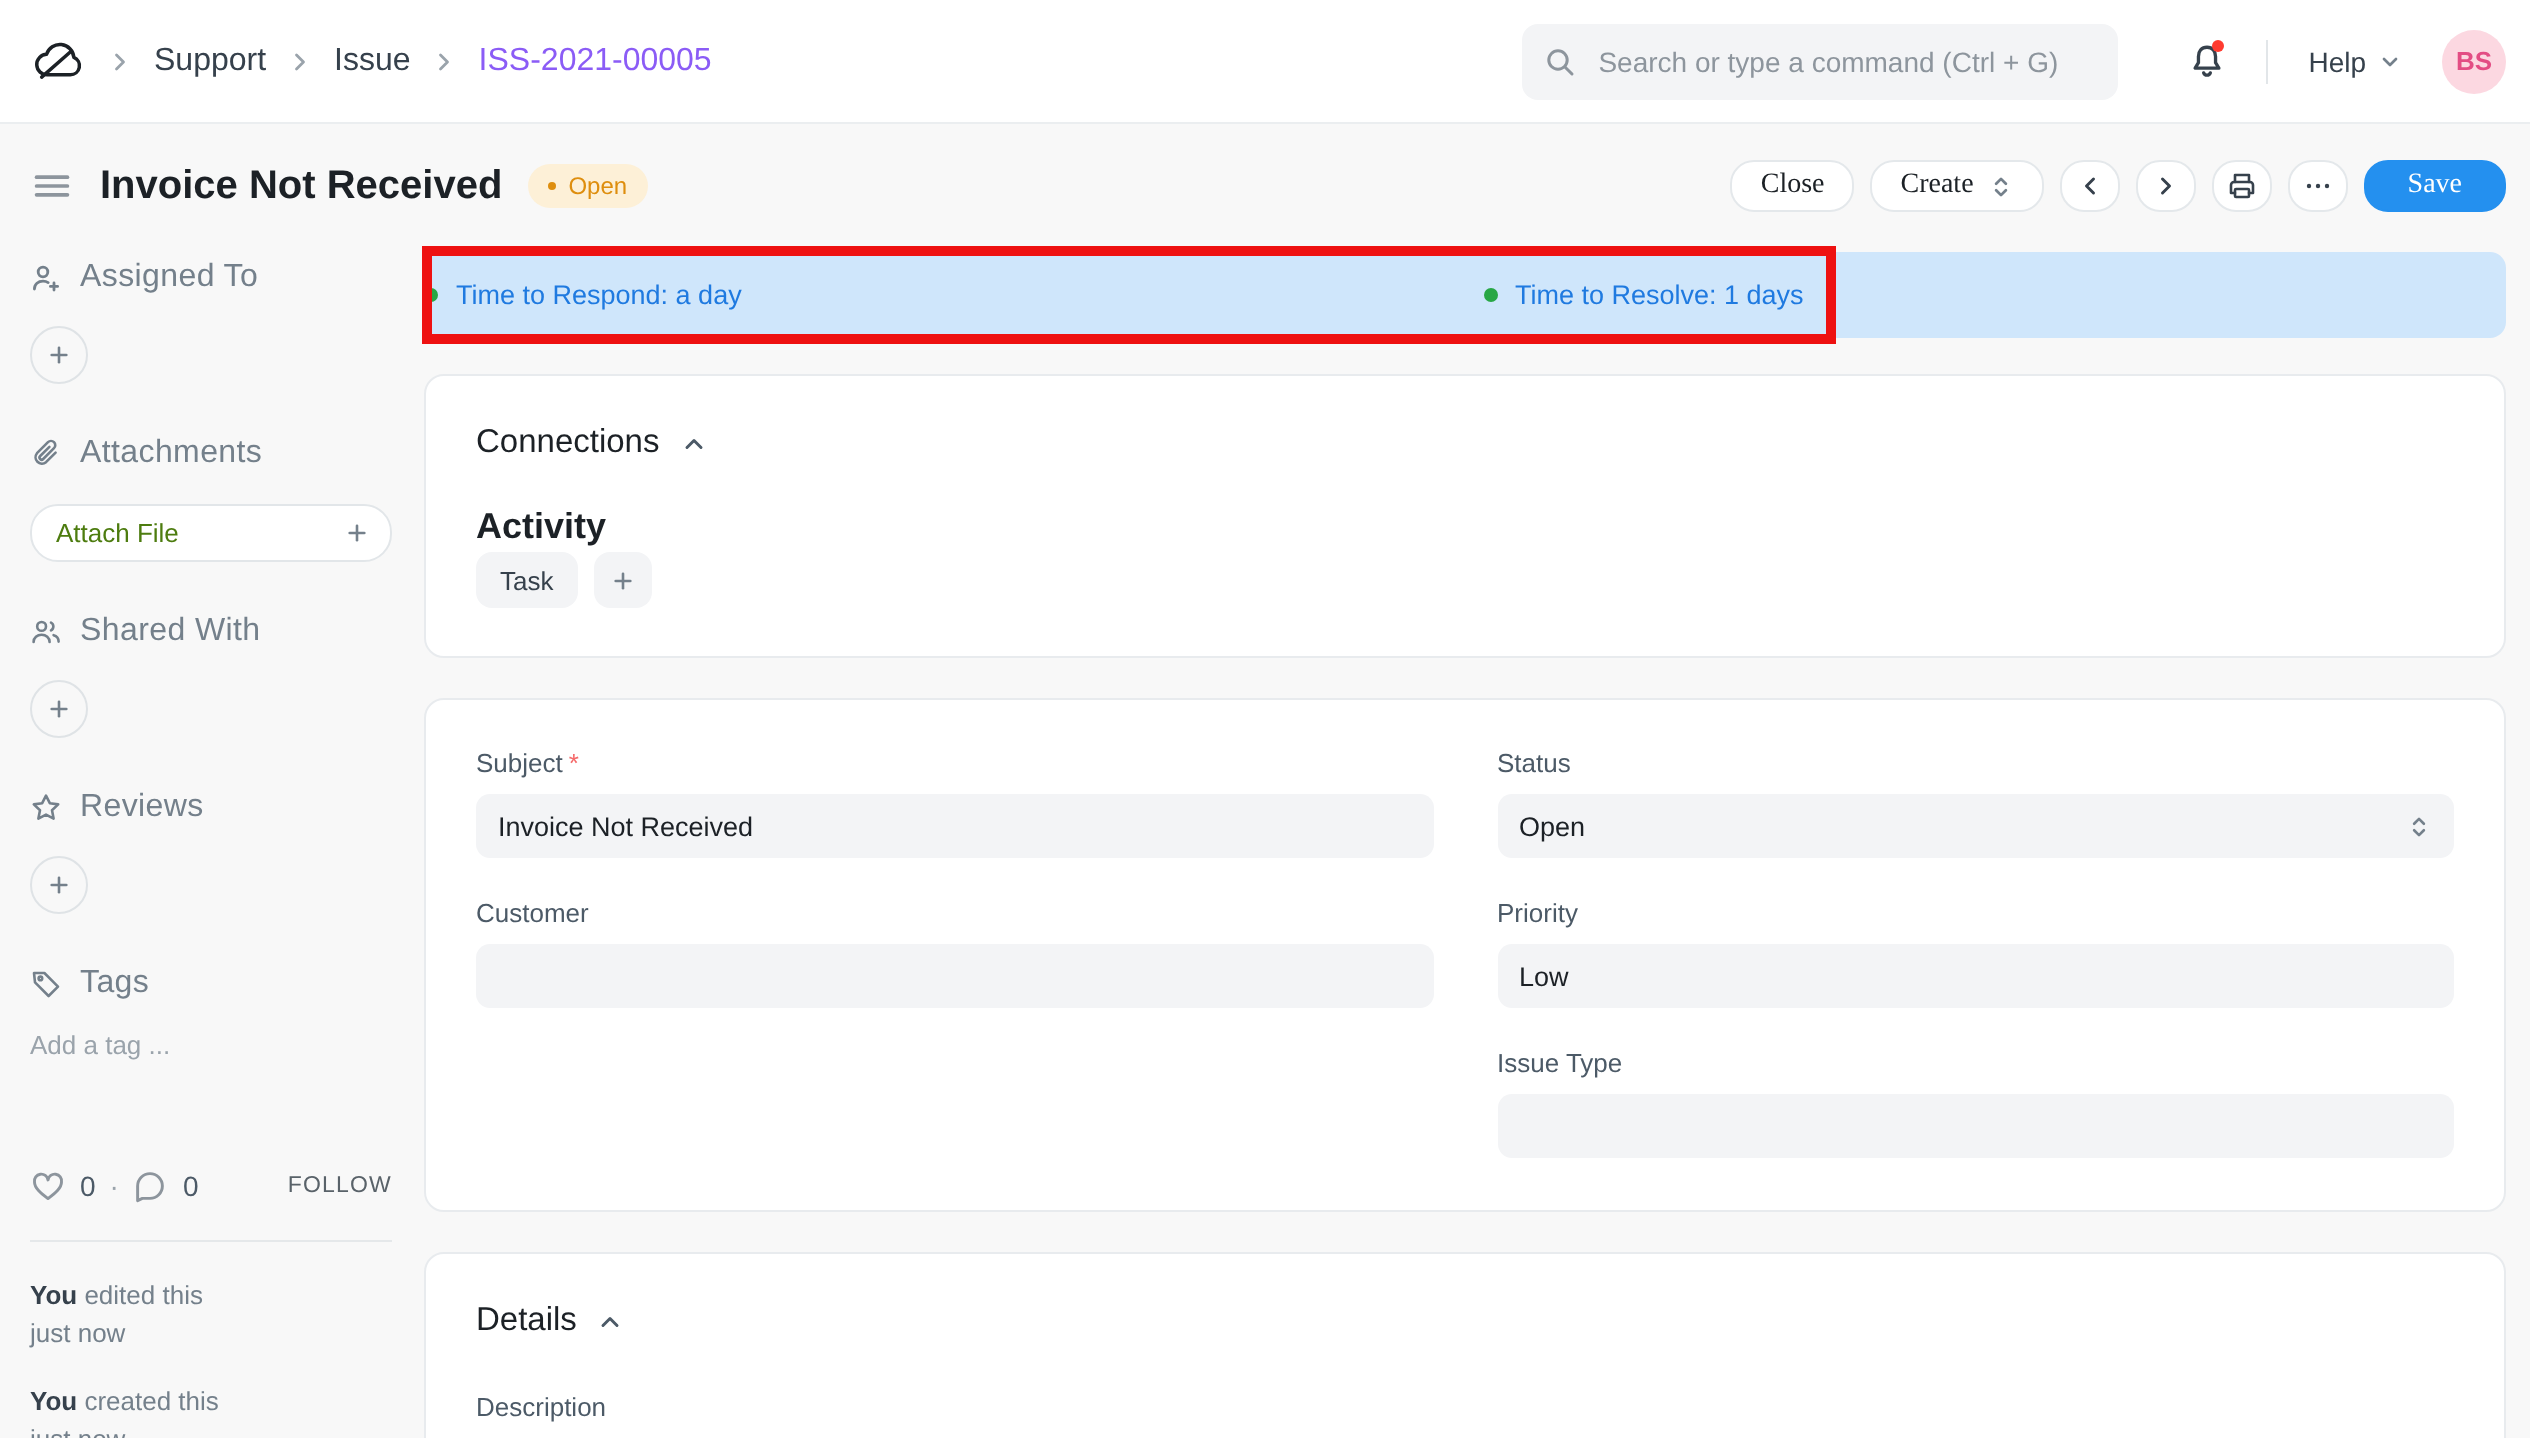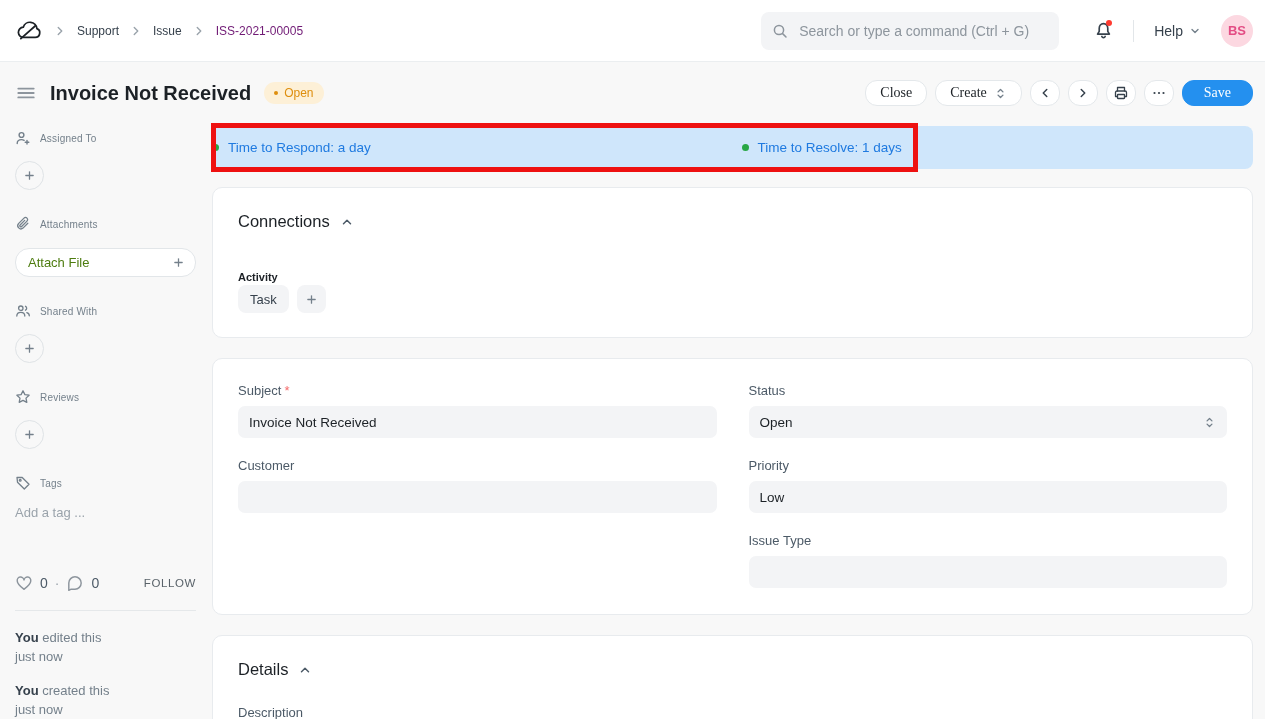--- a/index.html
+++ b/index.html
@@ -2,23 +2,23 @@
 <html><head>
 <meta charset="utf-8">
 <style>
   * { box-sizing: border-box; }
   html,body { margin:0; padding:0; }
   body { font-family:"Liberation Sans", sans-serif; background:#f8f8f8; }
   .page { position:relative; width:1265px; height:719px; overflow:hidden; background:#f8f8f8; color:#1c2126; }
 
   
   .topbar { height:62px; background:#fff; border-bottom:1px solid #ebeef0; display:flex; align-items:center; justify-content:space-between; padding:0 12px 0 15px; }
-  .breadcrumb { display:flex; align-items:center; gap:10px; font-size:12px; color:#36414c; }
+  .breadcrumb { display:flex; align-items:center; gap:10px; font-size:16px; color:#36414c; }
   .breadcrumb .crumb { cursor:pointer; }
-  .breadcrumb .crumb.muted { color:#701a75; }
+  .breadcrumb .crumb.muted { color:#8b5cf6; }
   .crumb-chev { display:flex; color:#9aa3ab; }
   .logo { display:flex; align-items:center; cursor:pointer; }
   .topbar-right { display:flex; align-items:center; gap:14px; }
   .searchbar { width:298px; height:38px; background:#f3f4f6; border-radius:8px; display:flex; align-items:center; gap:9px; padding:0 11px; margin-right:14px; color:#8d959d; }
   .searchbar input { flex:1; border:none; background:transparent; outline:none; font-family:inherit; font-size:14px; color:#5f6b76; }
   .searchbar input::placeholder { color:#8d959d; }
   .iconbtn { position:relative; width:32px; height:32px; display:flex; align-items:center; justify-content:center; background:none; border:none; cursor:pointer; color:#36414c; }
   .bell-dot { position:absolute; top:5px; right:7px; width:6px; height:6px; border-radius:50%; background:#ff3b30; }
   .v-divider { width:1px; height:22px; background:#e2e6e9; }
   .help { display:flex; align-items:center; gap:6px; font-size:14px; color:#36414c; background:none; border:none; cursor:pointer; font-family:inherit; }
@@ -33,21 +33,21 @@
   .status-badge .dot { width:4px; height:4px; border-radius:50%; background:#de8e0e; }
   .title-actions { display:flex; align-items:center; gap:8px; }
   .btn { height:26px; background:#fff; border:1px solid #e4e8eb; border-radius:12px; font-family:Liberation Serif, serif; font-size:14px; color:#1c2126; padding:0 14px; display:flex; align-items:center; gap:7px; cursor:pointer; }
   .btn.icon-only { width:30px; padding:0; justify-content:center; color:#36414c; }
   .btn.primary { background:#2490ef; border-color:#2490ef; color:#fff; padding:0 21px; }
 
   
   .content { display:flex; align-items:flex-start; margin-top:12px; }
   .sidebar { width:212px; flex:none; padding:4px 16px 0 15px; }
   .sb-sec { margin-bottom:26px; }
-  .sb-head { display:flex; align-items:center; gap:9px; font-size:10px; color:#74808b; letter-spacing:0.2px; }
+  .sb-head { display:flex; align-items:center; gap:9px; font-size:16px; color:#74808b; letter-spacing:0.2px; }
   .sb-head svg { flex:none; }
   .plus-circle { margin-top:15px; width:29px; height:29px; border-radius:50%; border:1px solid #dfe3e6; background:transparent; display:flex; align-items:center; justify-content:center; color:#74808b; cursor:pointer; }
   .attach-btn { margin-top:16px; width:100%; height:29px; background:#fff; border:1px solid #e2e6e9; border-radius:14px; display:flex; align-items:center; justify-content:space-between; padding:0 10px 0 12px; font-family:inherit; font-size:13px; color:#4d7c0f; cursor:pointer; }
   .attach-btn .plus { color:#74808b; display:flex; }
   .add-tag { margin-top:14px; font-size:13px; color:#9aa3ab; cursor:pointer; }
   .likes-row { margin-top:54px; display:flex; align-items:center; gap:7px; font-size:14px; color:#4c5a67; }
   .likes-row .cnt { color:#4c5a67; }
   .likes-row .sep { color:#9aa3ab; }
   .like-btn, .comment-ind { display:flex; align-items:center; background:none; border:none; padding:0; color:#8d959d; cursor:pointer; }
   .follow { margin-left:auto; background:none; border:none; font-family:inherit; font-size:11.5px; letter-spacing:0.6px; color:#596269; cursor:pointer; padding:0; }
@@ -63,21 +63,21 @@
   .banner-item { flex:1; display:flex; align-items:center; gap:9px; }
   .banner-item.first { }
   .banner-item.second { padding-left:18px; }
   .sla-dot { width:7px; height:7px; border-radius:50%; background:#28a745; flex:none; }
   .red-annotation { position:absolute; left:-1px; top:-3px; width:707px; height:49px; border:5px solid #ee1111; pointer-events:none; }
 
   
   .card { background:#fff; border:1px solid #e8ebee; border-radius:10px; padding:24px 25px; margin-bottom:20px; }
   .sec-title { display:inline-flex; align-items:center; gap:10px; font-size:16.5px; font-weight:normal; color:#1c2126; cursor:pointer; }
   .sec-title svg { color:#4c5a67; }
-  .conn-sub { margin-top:40px; font-size:11px; font-weight:bold; color:#1c2126; }
+  .conn-sub { margin-top:22px; font-size:18px; font-weight:bold; color:#1c2126; }
   .pill-row { margin-top:2px; display:flex; gap:8px; }
   .pill { height:28px; padding:0 12px; background:#f3f4f6; border:none; border-radius:8px; font-family:inherit; font-size:13px; color:#36414c; display:flex; align-items:center; justify-content:center; cursor:pointer; }
   .pill.icon { width:29px; padding:0; color:#74808b; }
 
   .form-grid { display:grid; grid-template-columns:1fr 1fr; column-gap:32px; }
   .field { margin-bottom:20px; }
   .field:last-child { margin-bottom:2px; }
   .f-label { display:block; font-size:13px; color:#4c5a67; margin-bottom:8px; }
   .req { color:#f56b6b; margin-left:3px; }
   .f-input { width:100%; height:32px; background:#f3f4f6; border:none; border-radius:7px; padding:0 11px; font-family:inherit; font-size:13.5px; color:#1c2126; outline:none; }

